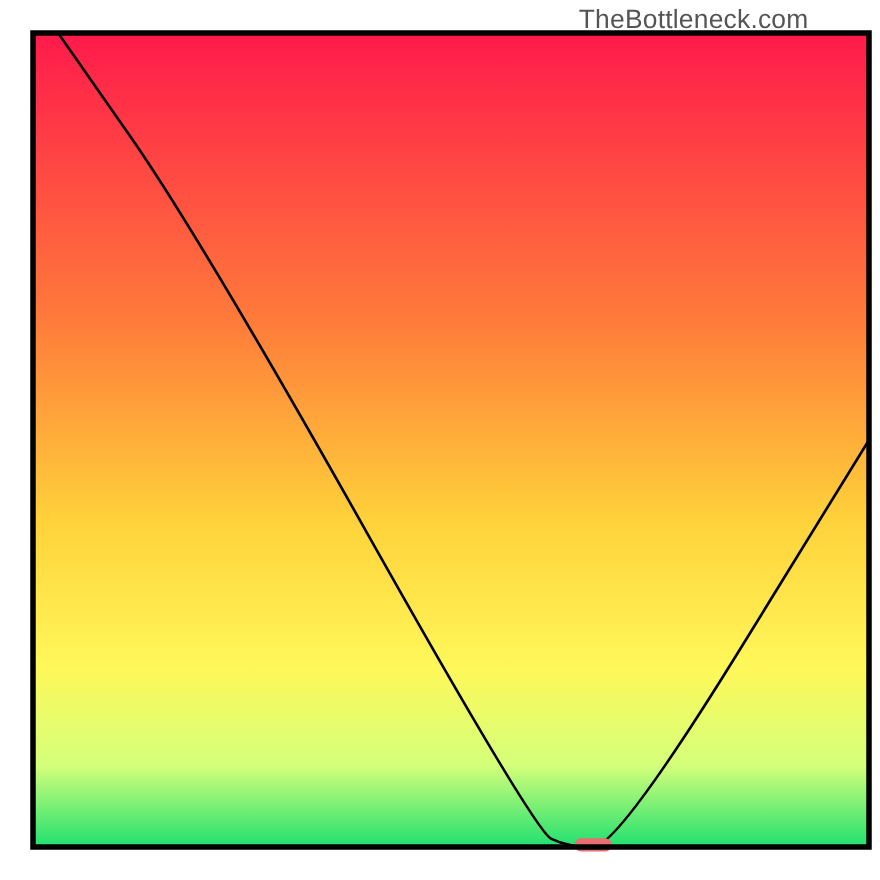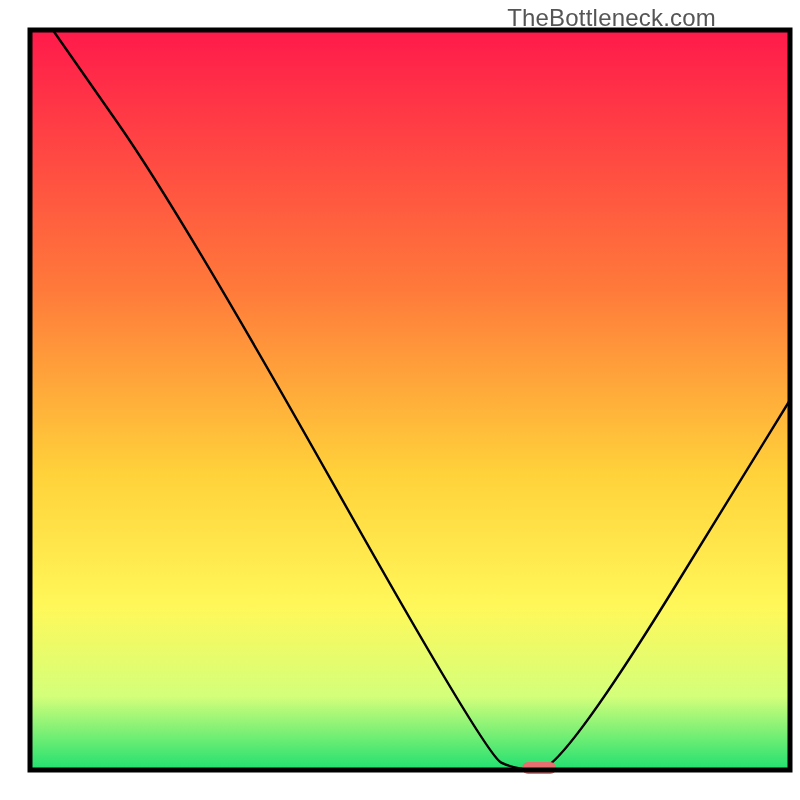--- a/index.html
+++ b/index.html
@@ -7,20 +7,21 @@
     padding: 0;
     width: 800px;
     height: 800px;
     background: #ffffff;
     font-family: Arial, Helvetica, sans-serif;
   }
   .wrap {
     position: relative;
     width: 724px;
     height: 800px;
+    padding-left: 19px;
   }
   .watermark {
     position: absolute;
     top: 4px;
     right: 8px;
     font-size: 24px;
     font-weight: 400;
     color: #555;
     letter-spacing: 0.2px;
     z-index: 10;

